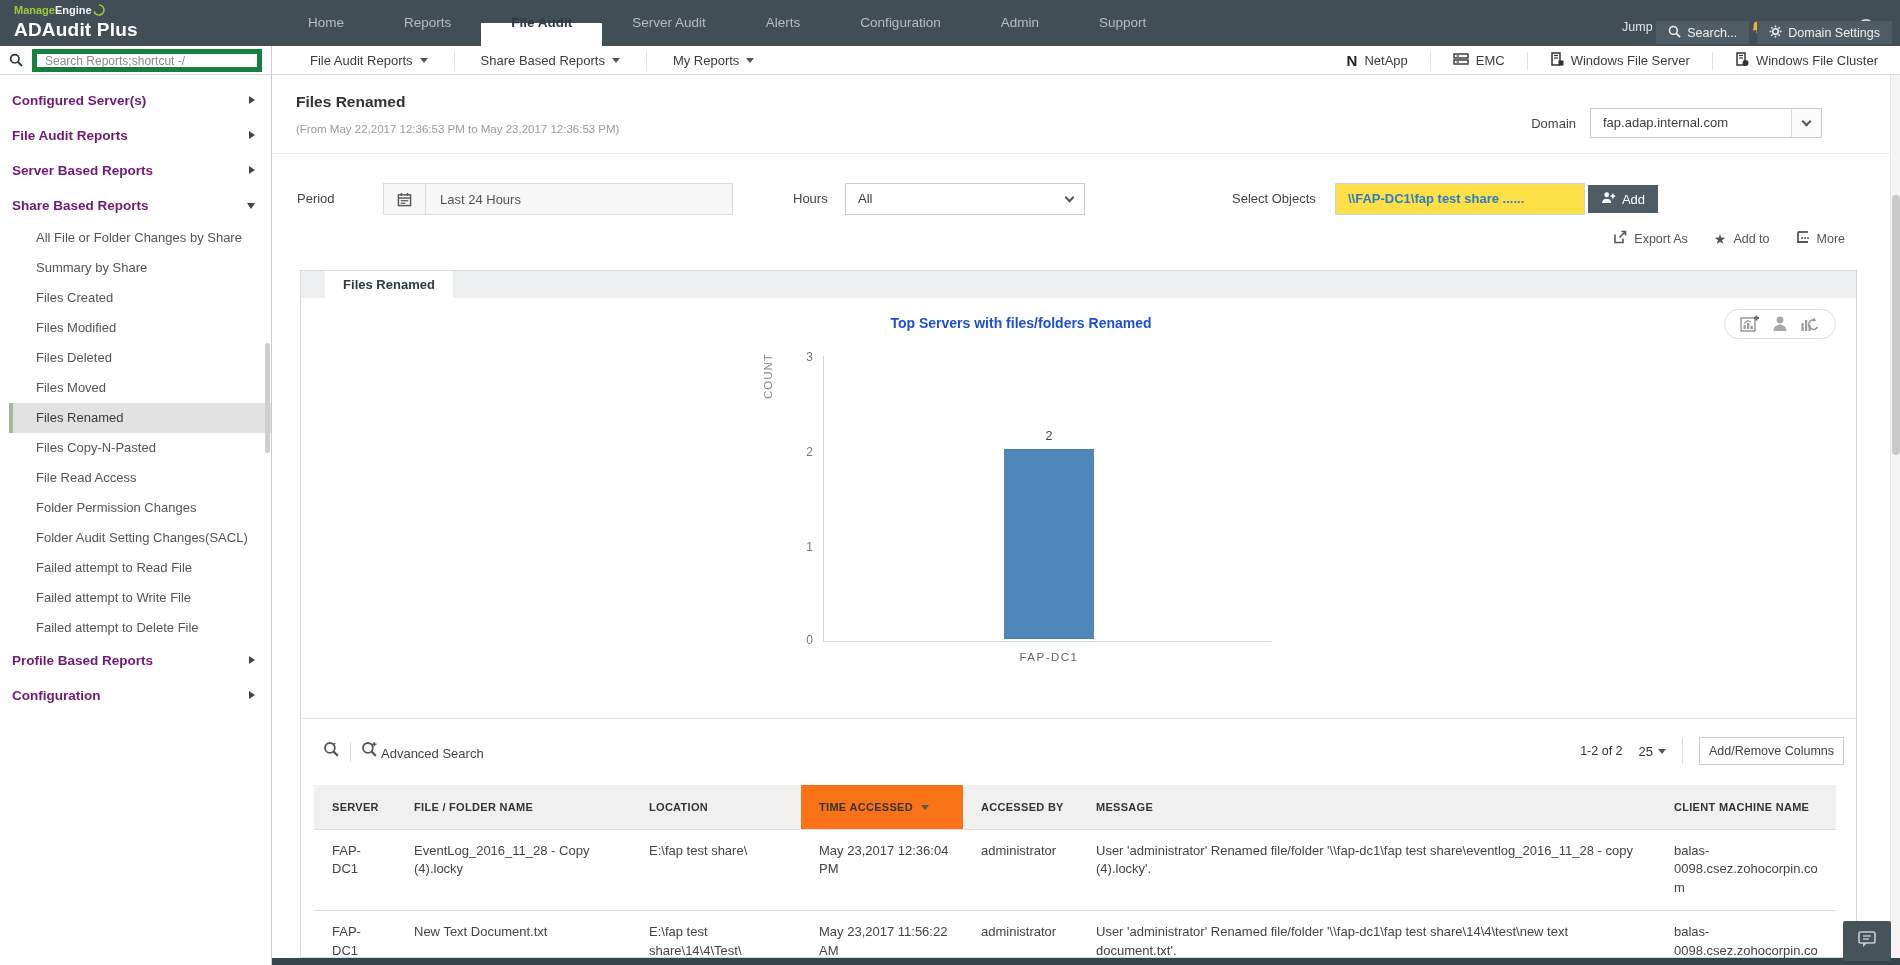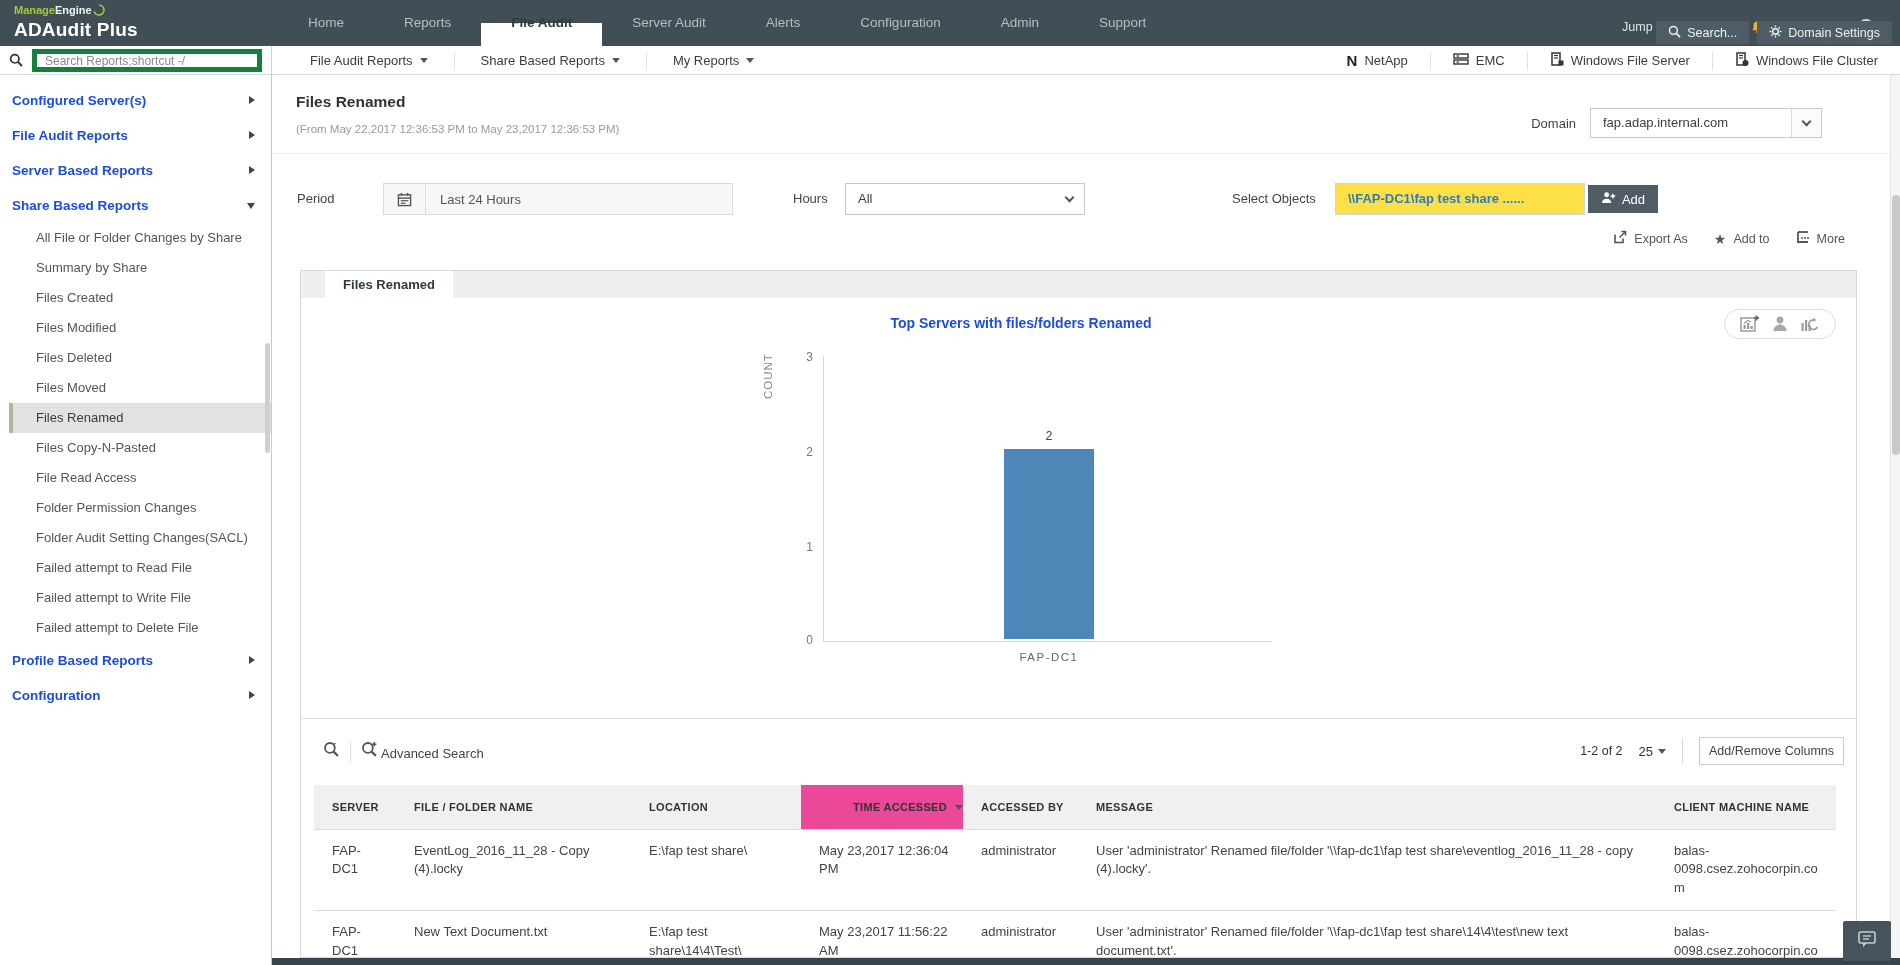--- a/index.html
+++ b/index.html
@@ -36,21 +36,21 @@
   .toolbar-menus { position:absolute; left:284px; top:0; height:29px; display:flex; align-items:center; }
   .toolbar-menu { font-size:13px; color:#3c3c3c; padding:0 26px; display:flex; align-items:center; gap:7px; cursor:pointer; border-right:1px solid #e2e2e2; height:18px; }
   .toolbar-menu:last-child { border-right:none; }
   .server-types { position:absolute; right:22px; top:0; height:29px; display:flex; align-items:center; }
   .server-type { font-size:13px; color:#3c3c3c; display:flex; align-items:center; gap:7px; padding:0 22px; border-right:1px solid #e2e2e2; height:18px; cursor:pointer; white-space:nowrap; }
   .server-type:last-child { border-right:none; padding-right:0; }
   .netapp-n { font-weight:bold; font-size:15px; color:#222; }
 
   
   .sidebar { position:absolute; left:0; top:75px; width:272px; height:890px; background:#fff; border-right:1px solid #c9c9c9; padding-top:8px; }
-  .side-section { position:relative; height:35px; line-height:35px; padding-left:12px; font-size:13.5px; font-weight:bold; color:#1d4ed8; cursor:pointer; }
+  .side-section { position:relative; height:35px; line-height:35px; padding-left:12px; font-size:13.5px; font-weight:bold; color:#701a75; cursor:pointer; }
   .side-section .arrow { position:absolute; right:16px; top:13px; }
   .tri-right { width:0; height:0; border-top:4.5px solid transparent; border-bottom:4.5px solid transparent; border-left:6px solid #444; }
   .tri-down { width:0; height:0; border-left:4.5px solid transparent; border-right:4.5px solid transparent; border-top:6px solid #444; margin-top:2px; }
   .side-sub { }
   .side-item { position:relative; height:30px; line-height:30px; padding-left:27px; font-size:13px; color:#555; cursor:pointer;margin-left:9px; }
   .side-item.selected { background:#e2e2e2; color:#3a3a3a; }
   .side-item.selected::before { content:""; position:absolute; left:0; top:0; bottom:0; width:4px; background:#a9b7a0; }
   .side-scroll-thumb { position:absolute; right:1px; top:268px; width:5px; height:110px; background:#cfcfcf; border-radius:3px; }
 
   
@@ -103,21 +103,21 @@
   .grid-search-icons .vdiv { width:1px; height:20px; background:#ddd; margin:0 10px; }
   .adv-search-label { position:absolute; left:80px; top:15px; font-size:13px; color:#444; cursor:pointer; }
   .grid-right { position:absolute; right:12px; top:6px; display:flex; align-items:center; gap:16px; }
   .page-range { font-size:12.5px; color:#333; }
   .page-size { font-size:13px; color:#333; display:flex; align-items:center; gap:5px; cursor:pointer; }
   .grid-right .vdiv { width:1px; height:26px; background:#ddd; }
   .add-remove-btn { width:145px; height:28px; border:1px solid #ccc; background:#fff; font-size:12.5px; color:#444; display:flex; align-items:center; justify-content:center; cursor:pointer; }
 
   .data-table { position:absolute; left:13px; top:514px; width:1522px; border-collapse:collapse; table-layout:fixed; }
   .data-table th { background:#f0f0f0; font-size:11px; font-weight:bold; color:#333; text-align:left; padding:10px 0 10px 18px; letter-spacing:0.3px; vertical-align:middle; height:44px; }
-  .data-table th.sorted { background:#ec4899; white-space:nowrap;text-align:right; }
+  .data-table th.sorted { background:#f97316; white-space:nowrap; }
   .sort-caret { display:inline-block; width:0; height:0; border-left:4px solid transparent; border-right:4px solid transparent; border-top:5px solid #555; margin-left:8px; vertical-align:middle; }
   .data-table td { font-size:13px; color:#444; padding:12px 14px 12px 18px; vertical-align:top; border-top:1px solid #ddd; line-height:1.45; word-wrap:break-word; }
   .data-table tr.r1 td { height:64px; }
 
   
   .bottom-strip { position:absolute; left:272px; top:958px; width:1628px; height:7px; background:#36444c; }
   .feedback-btn { position:absolute; left:1843px; top:921px; width:48px; height:40px; background:#47535b; border-radius:2px; display:flex; align-items:center; justify-content:center; cursor:pointer; }
   .page-scrollbar { position:absolute; right:0; top:75px; width:10px; height:883px; background:#f5f5f5; border-left:1px solid #e4e4e4; }
   .page-scroll-thumb { position:absolute; left:1px; top:120px; width:8px; height:260px; background:#c9c9c9; border-radius:4px; }
 </style>

